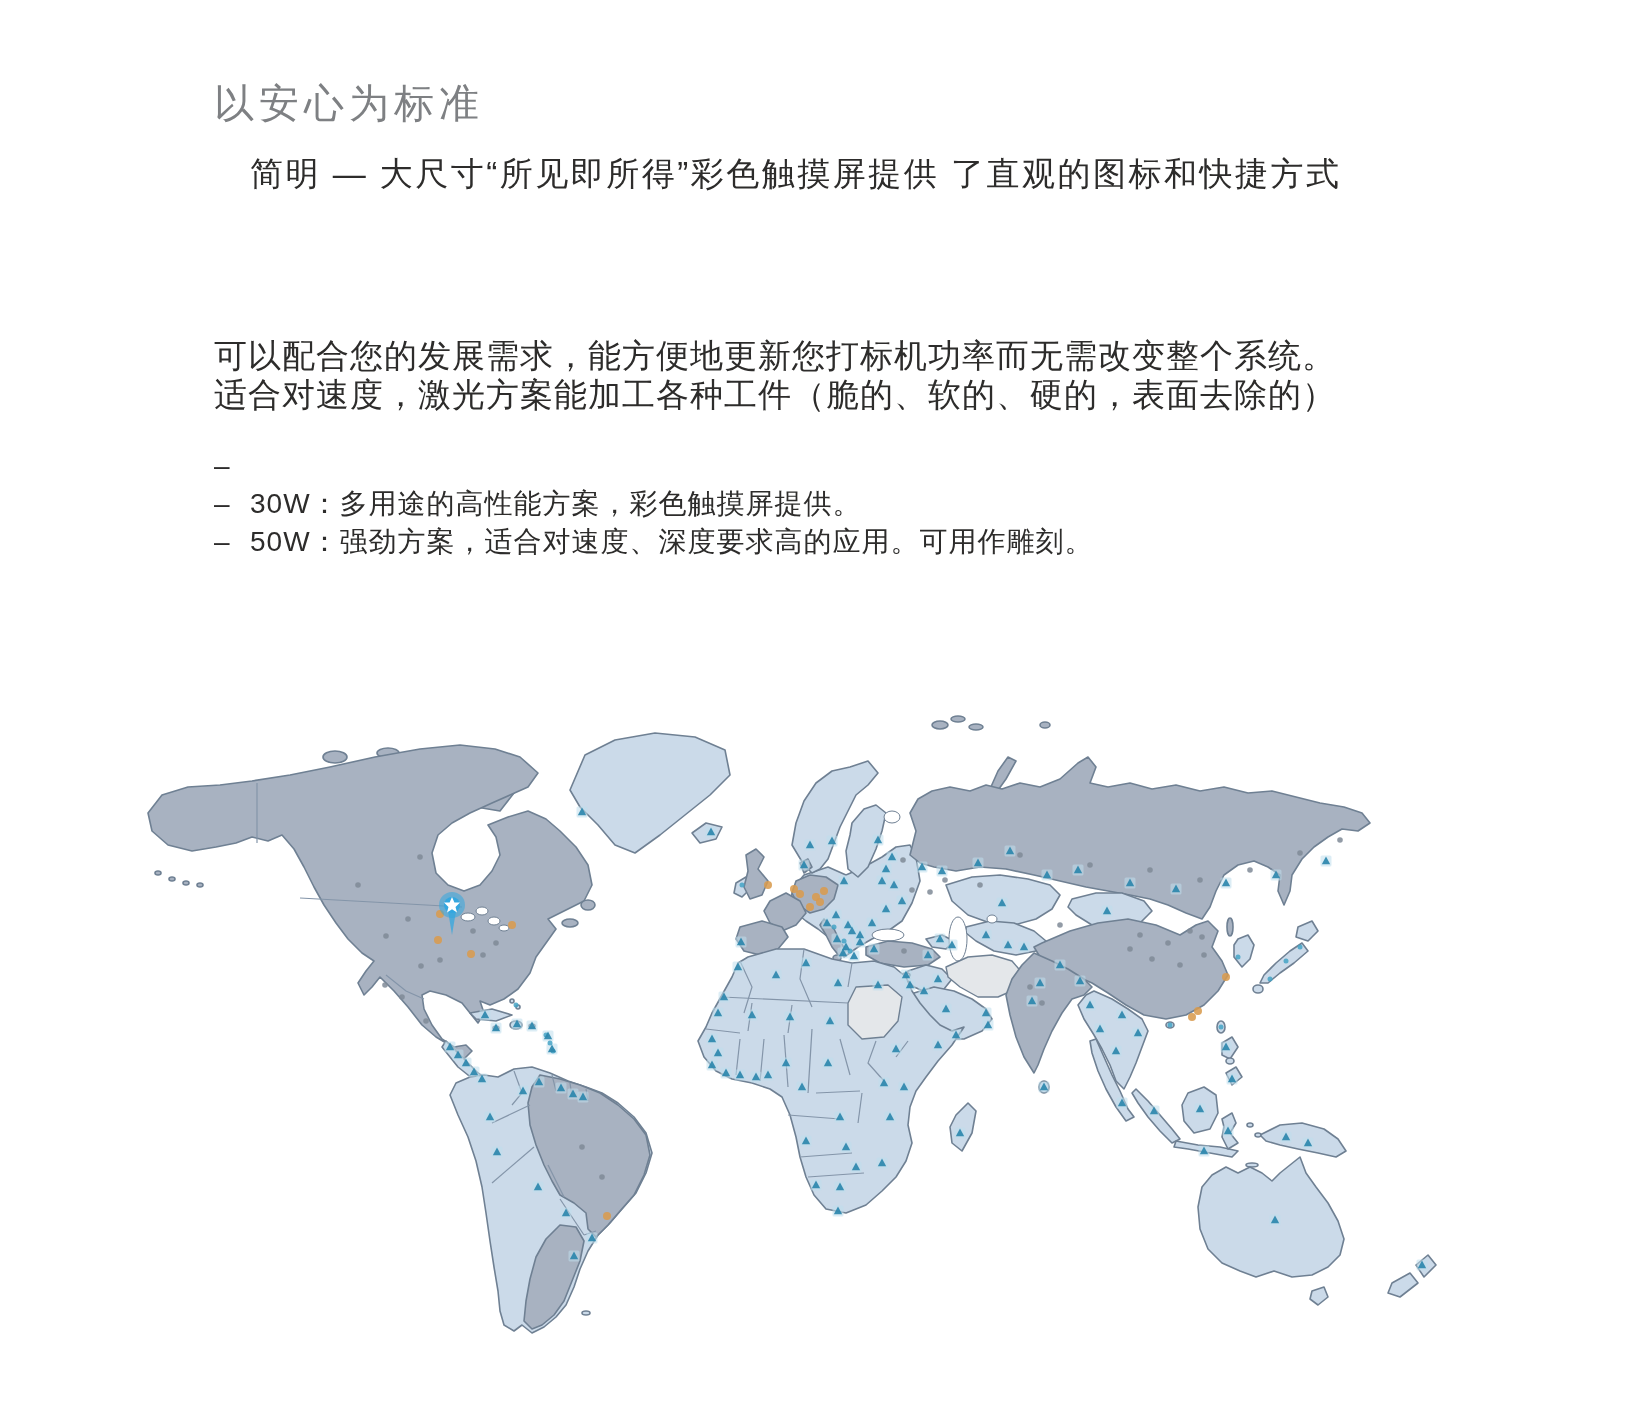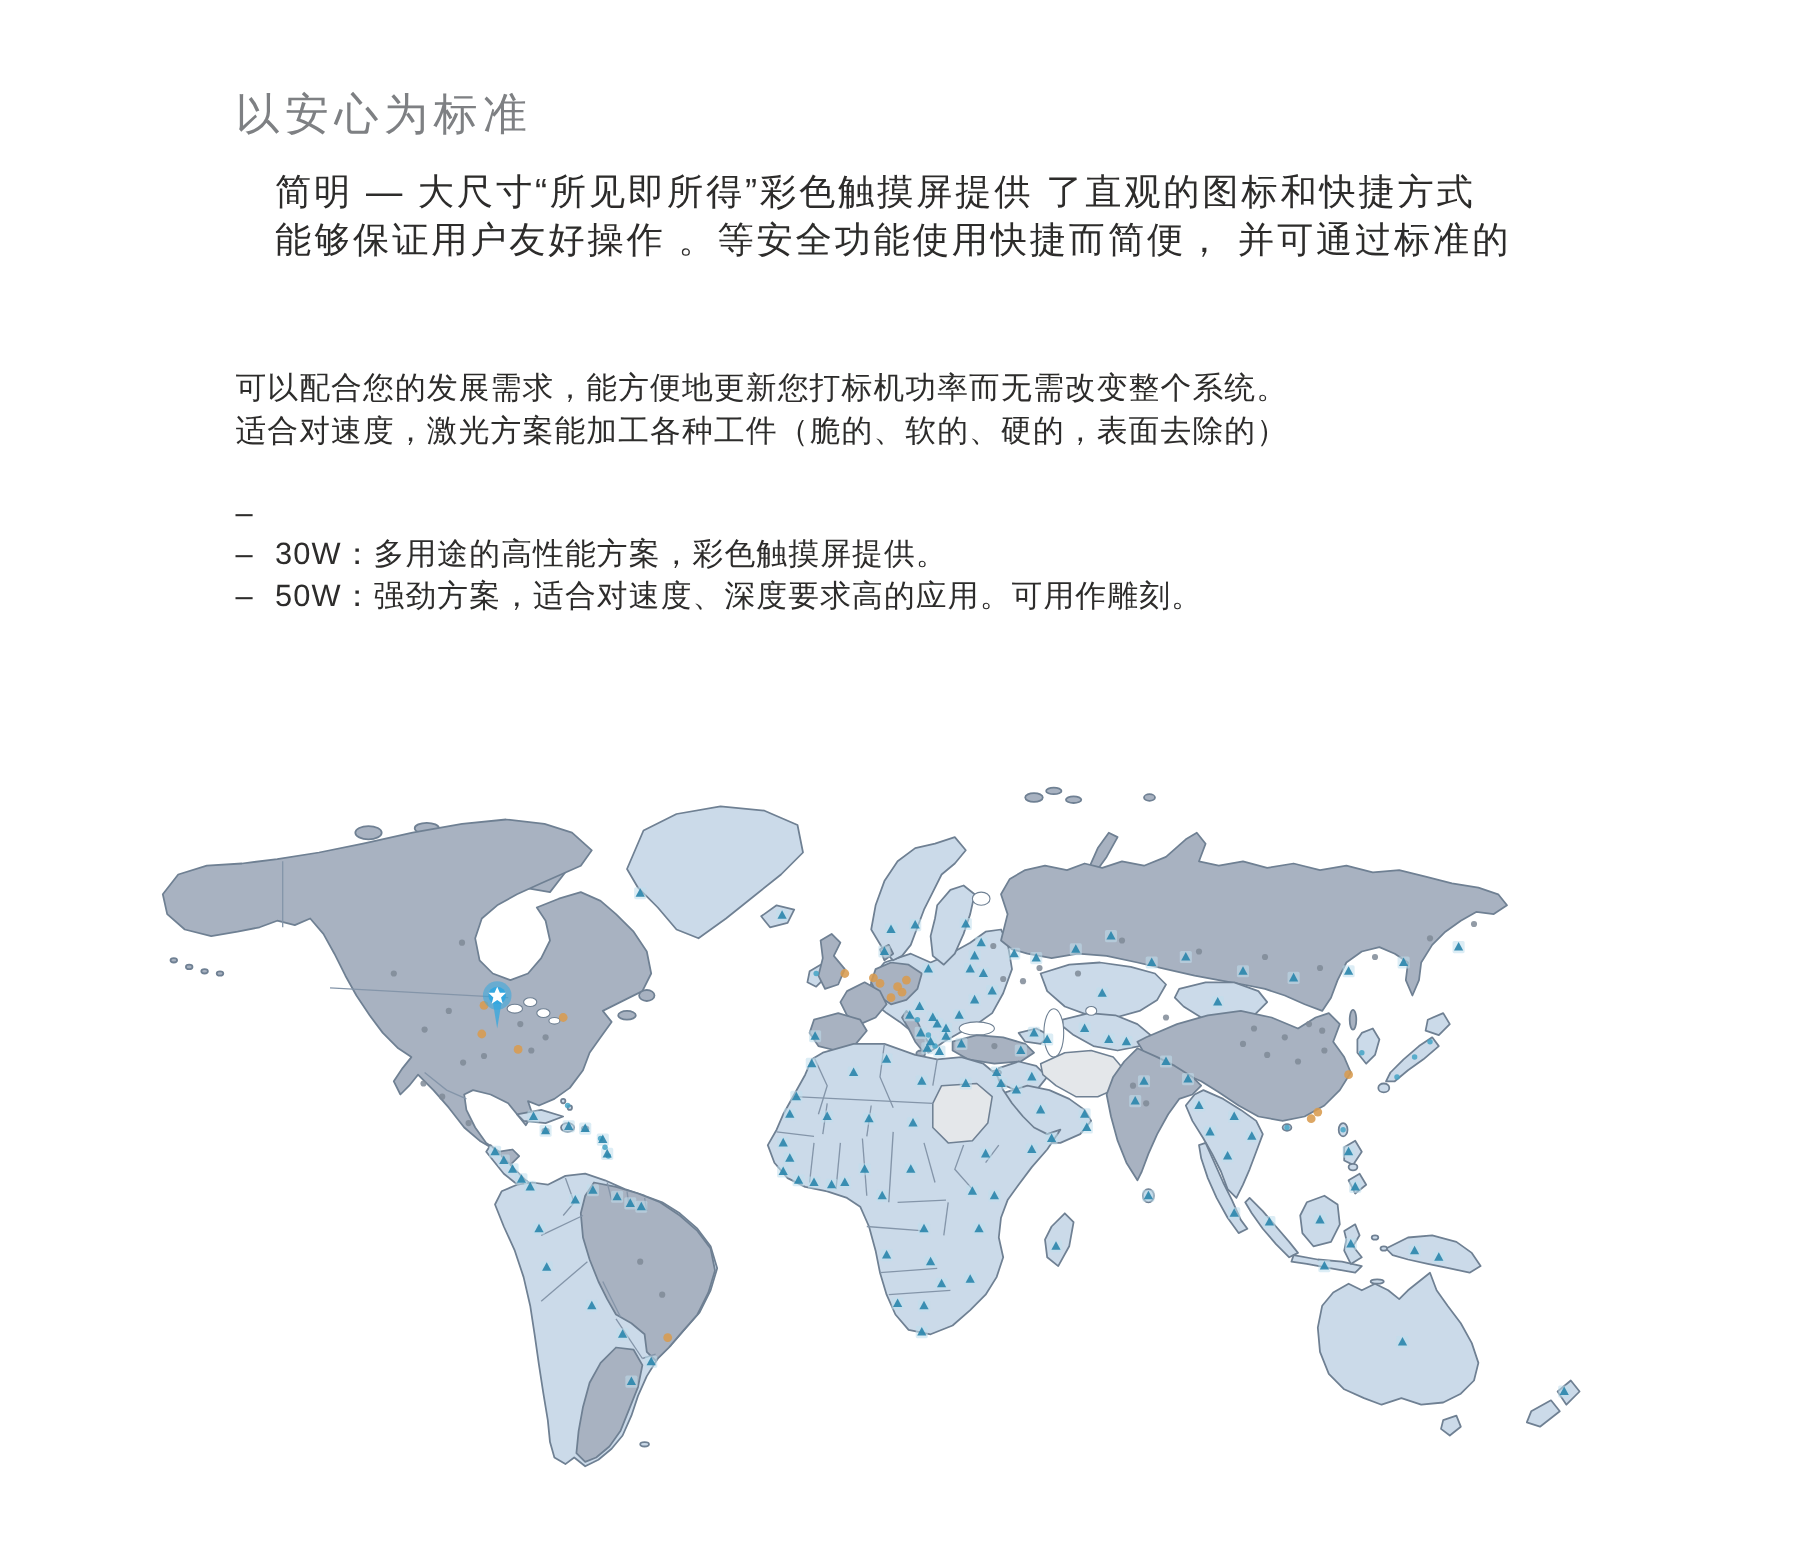--- a/index.html
+++ b/index.html
@@ -2,43 +2,42 @@
 <html style="--heading-text: #7e8083; --body-text: #2d2c2b; --land-light: #cbdae9; --land-dark: #a8b2c1; --land-pale: #e4e7ea; --border: #6f8093; --inner-border: #8495a9; --marker-triangle: #2c87ad; --marker-halo: #bfdeed; --dot-orange: #d89b4f; --dot-gray: #7f8996; --dot-cyan: #44a3c6; --star-blue: #33a7df; --water: #ffffff;"><head>
 <meta charset="utf-8">
 <style>
   html,body{margin:0;padding:0;background:#fff;}
   .page{position:relative;width:1650px;height:1416px;background:#fff;overflow:hidden;
         font-family:"Liberation Sans","DejaVu Sans",sans-serif;}
   .heading{position:absolute;left:214px;top:76px;font-size:40px;color:var(--heading-text);
            letter-spacing:5px;font-weight:400;}
   .intro{position:absolute;left:214px;top:152px;font-size:33px;line-height:44px;
          color:var(--body-text);letter-spacing:2.5px;font-weight:500;margin-left:36px;}
-  .body2{position:absolute;left:214px;top:336px;font-size:28px;line-height:39px;
-         color:var(--body-text);letter-spacing:1px;font-family:Liberation Mono, monospace;}
+  .body2{position:absolute;left:214px;top:336px;font-size:33px;line-height:39px;
+         color:var(--body-text);letter-spacing:1px;}
   .bullets{position:absolute;left:214px;top:447px;font-size:28px;line-height:38px;
            color:var(--body-text);letter-spacing:1px;}
   .bullet-row{display:flex;align-items:flex-start;}
   .bullet-marker{flex:0 0 36px;width:36px;}
   .map-wrap{position:absolute;left:140px;top:695px;width:1320px;height:645px;}
   svg .ld{fill:var(--land-dark);stroke:var(--border);stroke-width:1.6;stroke-linejoin:round;}
   svg .ll{fill:var(--land-light);stroke:var(--border);stroke-width:1.6;stroke-linejoin:round;}
   svg .lp{fill:var(--land-pale);stroke:var(--border);stroke-width:1.4;stroke-linejoin:round;}
   svg .sea{fill:#ffffff;stroke:var(--border);stroke-width:1;}
   svg .ib{fill:none;stroke:var(--inner-border);stroke-width:1.2;}
 </style>
 </head>
 <body>
 
 <div class="page">
 
   <div class="heading">以安心为标准</div>
 
   <div class="intro">
     <div>简明 — 大尺寸“所见即所得”彩色触摸屏提供 了直观的图标和快捷方式</div>
-    <div>能够保证用户友好操作 。等安全功能使用快捷而简便， 并可通过标准的</div>
   </div>
 
   <div class="body2">
     <div>可以配合您的发展需求，能方便地更新您打标机功率而无需改变整个系统。</div>
     <div>适合对速度，激光方案能加工各种工件（脆的、软的、硬的，表面去除的）</div>
   </div>
 
   <div class="bullets">
     <div class="bullet-row">
       <span class="bullet-marker">–</span>

